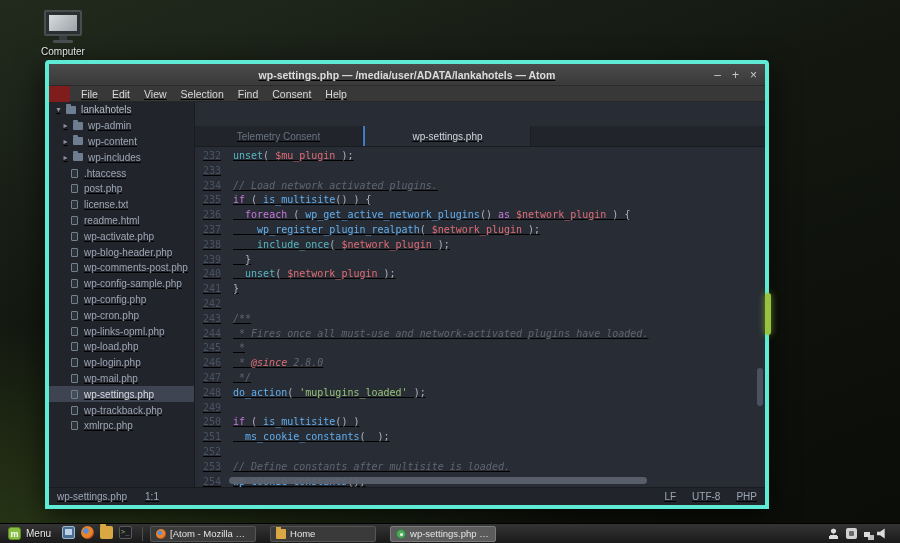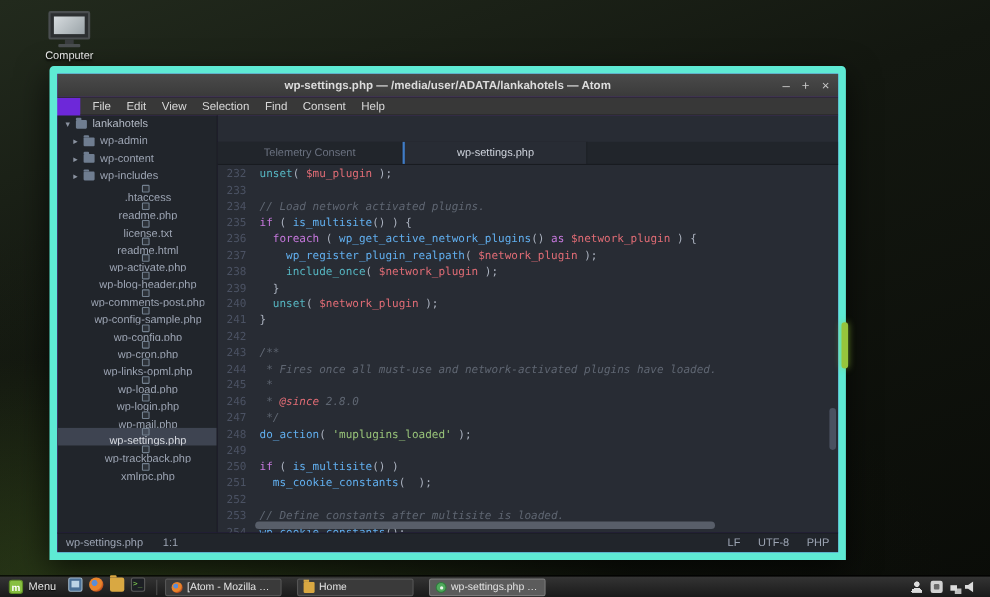--- a/index.html
+++ b/index.html
@@ -13,36 +13,36 @@
       linear-gradient(160deg,#222a1d 0%,#131710 40%,#0a0c08 100%);}
   .desktop-icon{position:absolute;left:34px;top:10px;width:58px;text-align:center;cursor:default;}
   .monitor{width:38px;height:26px;margin:0 auto;background:#2c2f31;border:2px solid #4a4e50;border-radius:2px;position:relative;}
   .monitor .screen{position:absolute;inset:3px;background:linear-gradient(135deg,#d7dcdf,#9aa3a8);}
   .monitor-stand{width:8px;height:4px;margin:0 auto;background:#3a3d3f;}
   .monitor-base{width:20px;height:3px;margin:0 auto;background:#4a4e50;border-radius:1px;}
   .desktop-icon .label{margin-top:3px;font-size:10px;color:#f0f0f0;text-shadow:0 1px 2px #000;}
   .accent-bar{position:absolute;left:765px;top:293px;width:6px;height:42px;background:#97c43c;border-radius:3px;box-shadow:0 0 7px rgba(150,200,60,.65);z-index:60;}
 
   
-  .window{position:absolute;left:45px;top:60px;width:724px;height:449px;background:#6d28d9;border:7px solid #5eead4;border-radius:4px 4px 0 0;box-shadow:0 10px 30px rgba(0,0,0,.65);overflow:hidden;z-index:10;display:flex;flex-direction:column;}
+  .window{position:absolute;left:45px;top:60px;width:724px;height:449px;background:#7f1d1d;border:4px solid #5eead4;border-radius:4px 4px 0 0;box-shadow:0 10px 30px rgba(0,0,0,.65);overflow:hidden;z-index:10;display:flex;flex-direction:column;text-decoration:underline;}
   .titlebar{height:22px;background:linear-gradient(#4a4a4a,#3a3a3a);border-bottom:1px solid #2a2a2a;display:flex;align-items:center;justify-content:center;position:relative;flex:0 0 22px;}
   .title-text{font-size:10.5px;font-weight:bold;color:#dcdcdc;}
   .win-controls{position:absolute;right:8px;top:0;height:100%;display:flex;align-items:center;gap:11px;}
   .win-btn{color:#c9c9c9;font-size:12px;line-height:1;cursor:default;}
   .menubar{height:16px;flex:0 0 16px;background:#383838;border-bottom:1px solid #262626;display:flex;align-items:flex-start;padding-left:4px;margin-left:21px;}
   .menu-item{font-size:10.5px;color:#d8d8d8;padding:0 7px;line-height:16px;}
 
   .main{flex:1;display:flex;min-height:0;}
 
   
   .sidebar{width:146px;flex:0 0 146px;background:#21252b;border-right:1px solid #181b20;font-size:10px;color:#9da5b4;overflow:hidden;}
   .tree-row{height:15.8px;display:flex;align-items:center;white-space:nowrap;}
   .tree-row.root{padding-left:5px;color:#b3bac6;}
   .tree-row.folder{padding-left:12px;}
-  .tree-row.file{padding-left:20px;flex-direction:column;}
+  .tree-row.file{padding-left:20px;}
   .tree-row.selected{background:#3e4451;color:#d7dae0;}
   .arrow{width:9px;font-size:8px;color:#8b93a1;text-align:center;margin-right:2px;}
   .icon-folder{display:inline-block;width:10px;height:8px;background:#6f7d90;border-radius:1px;margin:0 5px 0 1px;position:relative;flex:0 0 10px;}
   .icon-folder::before{content:"";position:absolute;left:0;top:-2px;width:5px;height:2px;background:#6f7d90;border-radius:1px 1px 0 0;}
   .icon-file{display:inline-block;width:7px;height:9px;border:1px solid #73808f;border-radius:1px;margin:0 6px 0 2px;flex:0 0 7px;background:rgba(115,128,143,.15);}
   .t-label{overflow:hidden;text-overflow:ellipsis;}
 
   
   .editor-col{flex:1;display:flex;flex-direction:column;min-width:0;background:#282c34;}
   .tabbar{height:21px;flex:0 0 21px;background:#21252b;border-bottom:1px solid #181b20;display:flex;margin-top:24px;}
@@ -153,21 +153,21 @@
           <span class="arrow">▸</span>
           <span class="icon-folder"></span>
           <span class="t-label">wp-includes</span>
         </div>
         <div class="tree-row file">
           <span class="icon-file"></span>
           <span class="t-label">.htaccess</span>
         </div>
         <div class="tree-row file">
           <span class="icon-file"></span>
-          <span class="t-label">readme.php</span>
+          <span class="t-label">post.php</span>
         </div>
         <div class="tree-row file">
           <span class="icon-file"></span>
           <span class="t-label">license.txt</span>
         </div>
         <div class="tree-row file">
           <span class="icon-file"></span>
           <span class="t-label">readme.html</span>
         </div>
         <div class="tree-row file">

